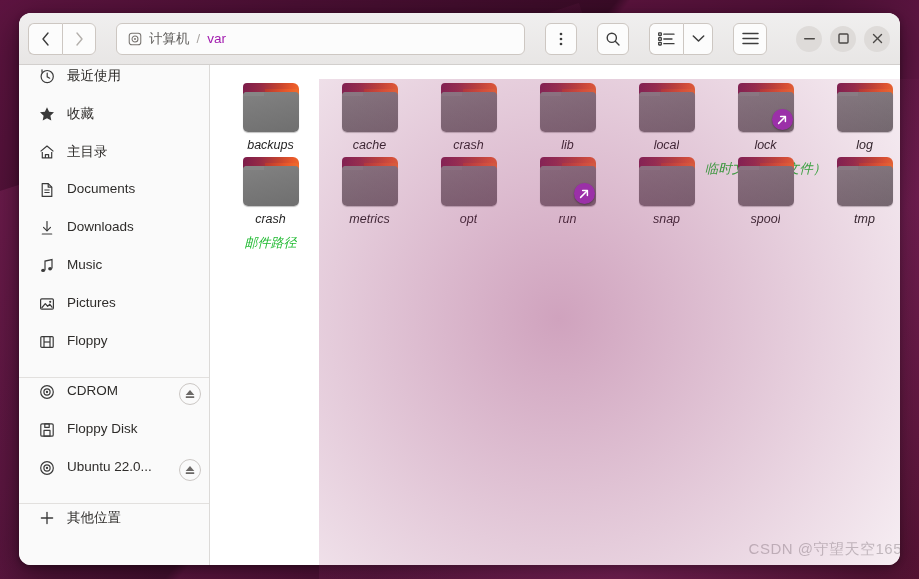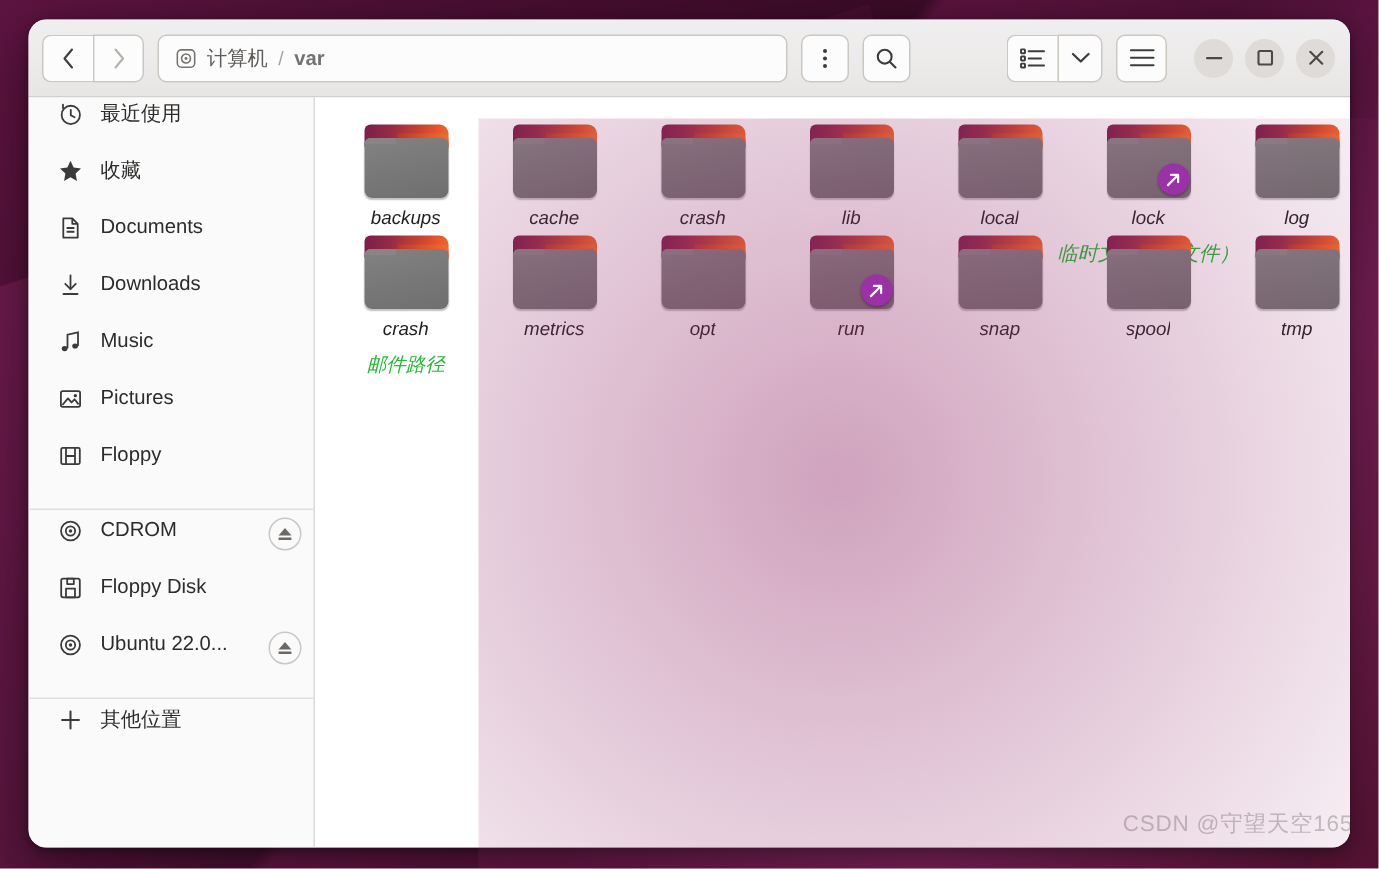--- a/index.html
+++ b/index.html
@@ -56,21 +56,21 @@
 
   
   .headerbar {
     height: 52px;
     min-height: 52px;
     background: linear-gradient(#f0efef, #e8e6e5);
     border-bottom: 1px solid #d2cfcd;
     display: flex;
     align-items: center;
     padding: 0 8px 0 9px;
-    gap: 9px;
+    gap: 20px;
   }
 
   .btn {
     background: #fcfcfc;
     border: 1px solid #cdc7c2;
     border-radius: 6px;
     height: 32px;
     display: flex;
     align-items: center;
     justify-content: center;
@@ -96,21 +96,21 @@
     border-radius: 6px;
     display: flex;
     align-items: center;
     padding: 0 10px;
     gap: 7px;
     min-width: 0;
     max-width: 420px;
   }
   .crumb-sep { color: #a8a4a0; font-size: 13px; }
   .crumb { font-size: 13.5px; color: #5e5c5a; white-space: nowrap; }
-  .crumb.current { color: #737373; font-weight: bold; }
+  .crumb.current { color: #a21caf; font-weight: normal; }
 
   .btn-sq { width: 32px; }
 
   .viewgroup { display: flex; margin-left: auto; }
   .viewgroup .btn { border-radius: 0; border-right-width: 0; width: 34px; }
   .viewgroup .btn:first-child { border-radius: 6px 0 0 6px; }
   .viewgroup .btn:last-child  { border-radius: 0 6px 6px 0; border-right-width: 1px; width: 30px;}
 
   .wincontrols { display: flex; gap: 8px; margin-left: 9px; padding-right: 2px; }
   .wc {
@@ -385,20 +385,30 @@
             <span class="side-icon">
               <svg width="16" height="16" viewBox="0 0 16 16" fill="currentColor">
                 <polygon points="8,1.2 10.1,5.7 15,6.3 11.4,9.7 12.3,14.6 8,12.2 3.7,14.6 4.6,9.7 1,6.3 5.9,5.7"></polygon>
               </svg>
             </span>
             <span class="side-label">收藏</span>
           </div>
           <div class="side-item">
             <span class="side-icon">
               <svg width="16" height="16" viewBox="0 0 16 16" fill="none" stroke="currentColor" stroke-width="1.2" stroke-linejoin="round">
+                <polyline points="1.6,7.4 8,2 14.4,7.4"></polyline>
+                <path d="M3.3 7.9v6h9.4v-6"></path>
+                <path d="M6.4 13.9v-3.3h3.2v3.3"></path>
+              </svg>
+            </span>
+            <span class="side-label">主目录</span>
+          </div>
+          <div class="side-item">
+            <span class="side-icon">
+              <svg width="16" height="16" viewBox="0 0 16 16" fill="none" stroke="currentColor" stroke-width="1.2" stroke-linejoin="round">
                 <path d="M3.2 1.6h6l3.6 3.6v9.2H3.2z"></path>
                 <polyline points="9.2,1.6 9.2,5.2 12.8,5.2"></polyline>
                 <line x1="5.4" y1="8" x2="10.6" y2="8"></line>
                 <line x1="5.4" y1="10.5" x2="10.6" y2="10.5"></line>
               </svg>
             </span>
             <span class="side-label">Documents</span>
           </div>
           <div class="side-item">
             <span class="side-icon">

